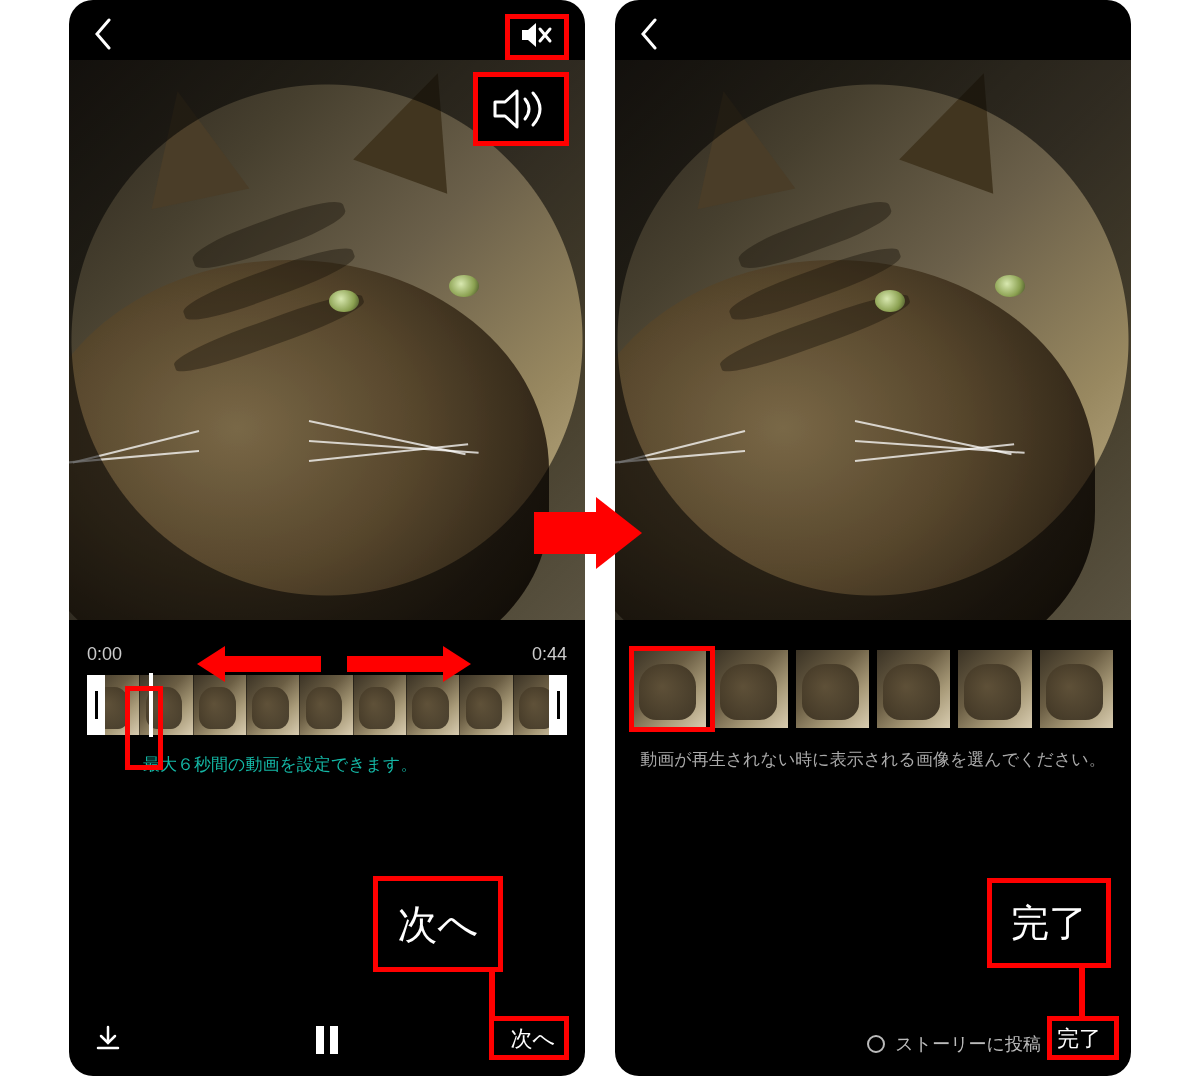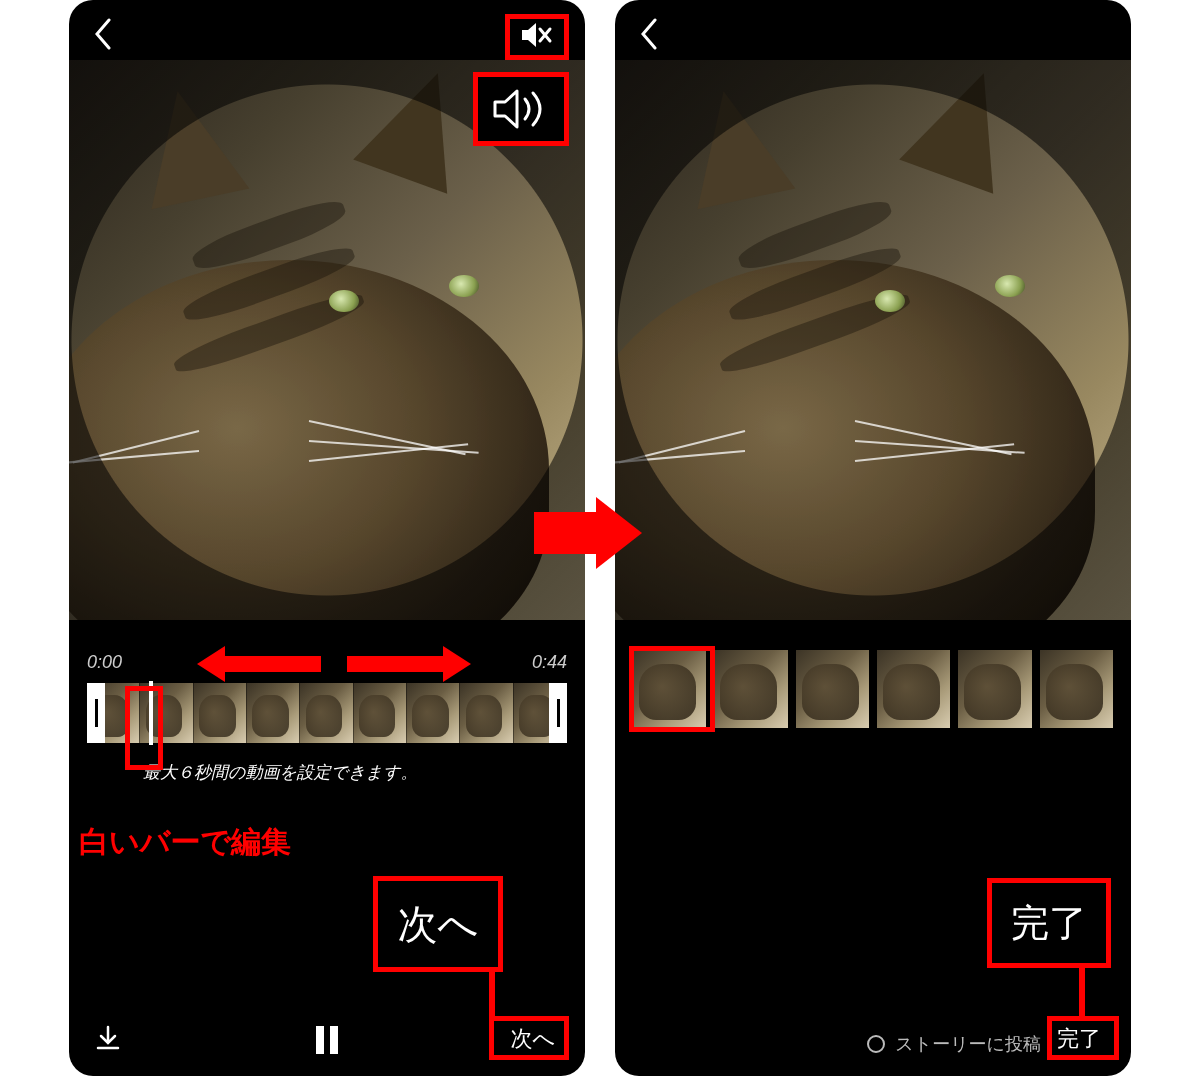--- a/index.html
+++ b/index.html
@@ -74,42 +74,42 @@
     border-left: 50px solid transparent;
     border-right: 50px solid transparent;
     border-bottom: 110px solid #4a3d28;
   }
   .cat-eye {
     position:absolute; width:30px; height:22px; border-radius:50%;
     background: radial-gradient(circle at 40% 40%, #d8e8b0 0%, #8aa050 60%, #3a4020 100%);
   }
   .cat-whisker { position:absolute; height:2px; background:rgba(255,255,255,0.75); transform-origin:left center;}
 
-  .timeline-area { padding: 32px 18px 0 18px; font-style: italic; }
+  .timeline-area { padding: 24px 18px 0 18px; }
   .time-row { display:flex; justify-content:space-between; font-size:18px; color:#ccc; margin-bottom:10px;}
   .strip {
     display:flex; height:60px; width:100%; position:relative; gap:0;
   }
   .frame {
     flex:1; height:100%;
     background: linear-gradient(135deg,#3c3426 0%,#6b5e44 40%,#a89a78 70%,#d8ccb0 100%);
     border-right:1px solid rgba(0,0,0,0.4);
     position:relative;
   }
   .frame::after{ content:""; position:absolute; left:10%; top:20%; width:70%; height:70%;
     background: radial-gradient(ellipse at 40% 40%, #5c4e36 0%, #3a3020 80%); border-radius:40% 40% 30% 30%; opacity:0.85;}
   .trim-handle-l, .trim-handle-r {
     position:absolute; top:0; width:18px; height:60px; background:#fff;
     display:flex; align-items:center; justify-content:center;
   }
   .trim-handle-l{left:0;} .trim-handle-r{right:0;}
   .trim-handle-l::after,.trim-handle-r::after{content:"";width:3px;height:28px;background:#000;}
   .position-bar{ position:absolute; top:-2px; width:4px; height:64px; background:#fff; }
 
-  .hint { color:#ffffff; font-size:17px; margin:18px 0 0 56px; }
+  .hint { color:#14b8a6; font-size:17px; margin:18px 0 0 56px; }
   .hint2 { color:#aaa; font-size:17px; text-align:center; margin-top:20px;}
 
   .bottombar{ position:absolute; bottom:0; left:0; right:0; height:70px;}
   .dlbtn{ position:absolute; left:24px; bottom:18px;}
   .pausebtn{ position:absolute; left:50%; bottom:16px; transform:translateX(-50%);}
   .nextbtn{ position:absolute; right:18px; bottom:14px; font-size:22px; color:#fff; padding:8px 12px;}
   .donebtn{ position:absolute; right:18px; bottom:14px; font-size:22px; color:#fff; padding:8px 12px;}
   .storyrow{ position:absolute; right:90px; bottom:20px; display:flex; align-items:center; gap:10px; color:#bbb; font-size:18px;}
   .radio{ width:18px;height:18px;border:2px solid #bbb;border-radius:50%;}
 
@@ -233,21 +233,20 @@
       <path d="M42 6 Q56 22 42 38" fill="none" stroke="#fff" stroke-width="3" stroke-linecap="round"></path>
     </svg>
   </div>
 
   <div class="arrow-head-l" style="left:128px; top:646px;"></div>
   <div class="arrow-body" style="left:156px; top:656px; width:96px; height:16px;"></div>
   <div class="arrow-body" style="left:278px; top:656px; width:96px; height:16px;"></div>
   <div class="arrow-head-rs" style="left:374px; top:646px;"></div>
 
   <div class="anno-box" style="left:56px; top:686px; width:38px; height:84px;"></div>
-  <div class="anno-txt" style="left:10px; top:822px; font-size:30px;">白いバーで編集</div>
 
   <div class="callout" style="left:304px; top:876px; width:130px; height:96px; font-size:40px; font-weight:500;">次へ</div>
   <div class="connector" style="left:420px; top:972px; width:6px; height:44px;"></div>
   <div class="anno-box" style="left:420px; top:1016px; width:80px; height:44px;"></div>
 </div>
 
 <div class="big-arrow" style="left:534px; top:488px; width:110px; height:90px;">
   <div class="arrow-body" style="left:0; top:24px; width:64px; height:42px;"></div>
   <div class="arrow-head-r" style="left:62px; top:9px;"></div>
 </div>
@@ -281,20 +280,21 @@
   </div>
 
   <div class="thumbs">
     <div class="thumb"></div>
     <div class="thumb"></div>
     <div class="thumb"></div>
     <div class="thumb"></div>
     <div class="thumb"></div>
     <div class="thumb"></div>
   </div>
+  <div class="hint2">動画が再生されない時に表示される画像を選んでください。</div>
 
   <div class="bottombar">
     <div class="storyrow">
       <span class="radio"></span>
       <span>ストーリーに投稿</span>
     </div>
     <span class="donebtn">完了</span>
   </div>
 
   <div class="anno-box" style="left:14px; top:646px; width:86px; height:86px;"></div>

